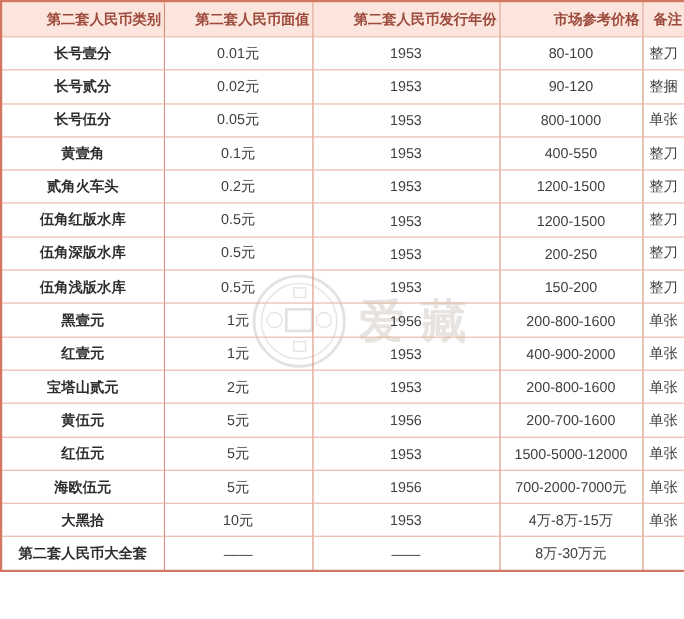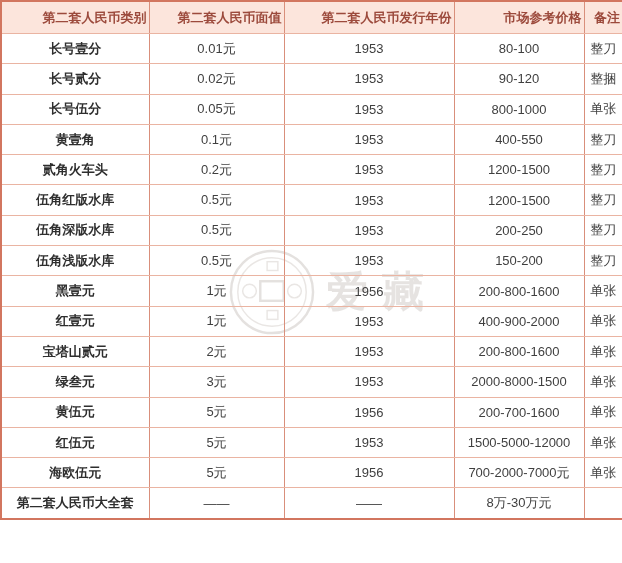--- a/index.html
+++ b/index.html
@@ -194,45 +194,45 @@
           <td>单张</td>
         </tr>
         <tr>
           <td>宝塔山贰元</td>
           <td>2元</td>
           <td>1953</td>
           <td>200-800-1600</td>
           <td>单张</td>
         </tr>
         <tr>
-          <td>绿叁元</td>
-          <td>3元</td>
-          <td>1953</td>
-          <td>2000-8000-1500</td>
-          <td>单张</td>
-        </tr>
-        <tr>
           <td>黄伍元</td>
           <td>5元</td>
           <td>1956</td>
           <td>200-700-1600</td>
           <td>单张</td>
         </tr>
         <tr>
           <td>红伍元</td>
           <td>5元</td>
           <td>1953</td>
           <td>1500-5000-12000</td>
           <td>单张</td>
         </tr>
         <tr>
           <td>海欧伍元</td>
           <td>5元</td>
           <td>1956</td>
           <td>700-2000-7000元</td>
+          <td>单张</td>
+        </tr>
+        <tr>
+          <td>大黑拾</td>
+          <td>10元</td>
+          <td>1953</td>
+          <td>4万-8万-15万</td>
           <td>单张</td>
         </tr>
         <tr>
           <td>第二套人民币大全套</td>
           <td>——</td>
           <td>——</td>
           <td>8万-30万元</td>
           <td></td>
         </tr>
       </tbody>

